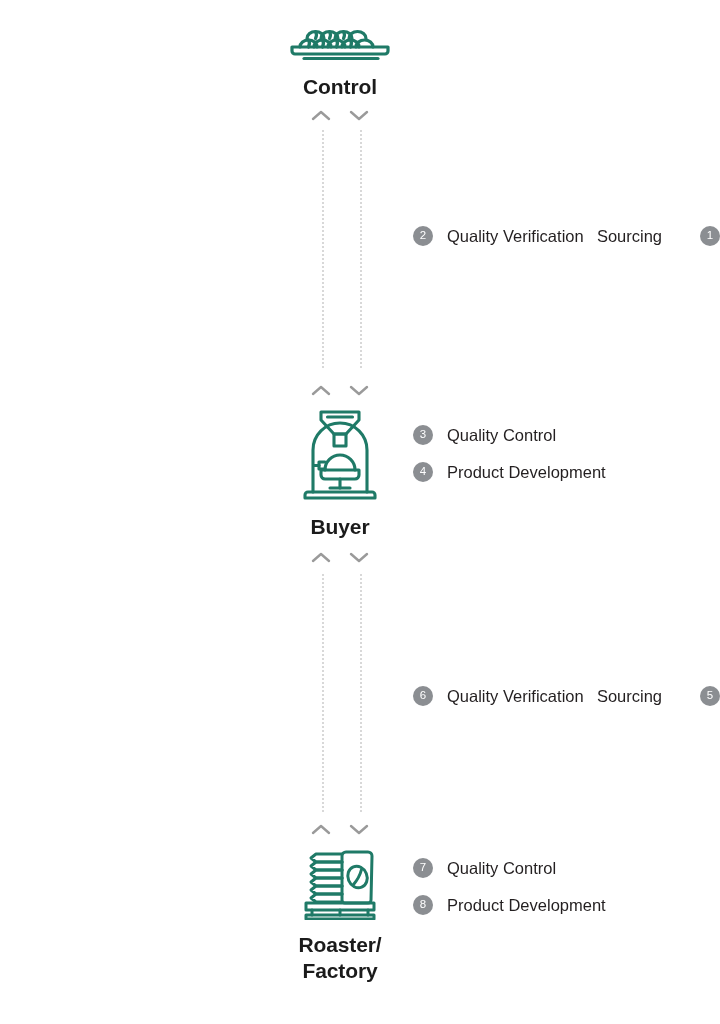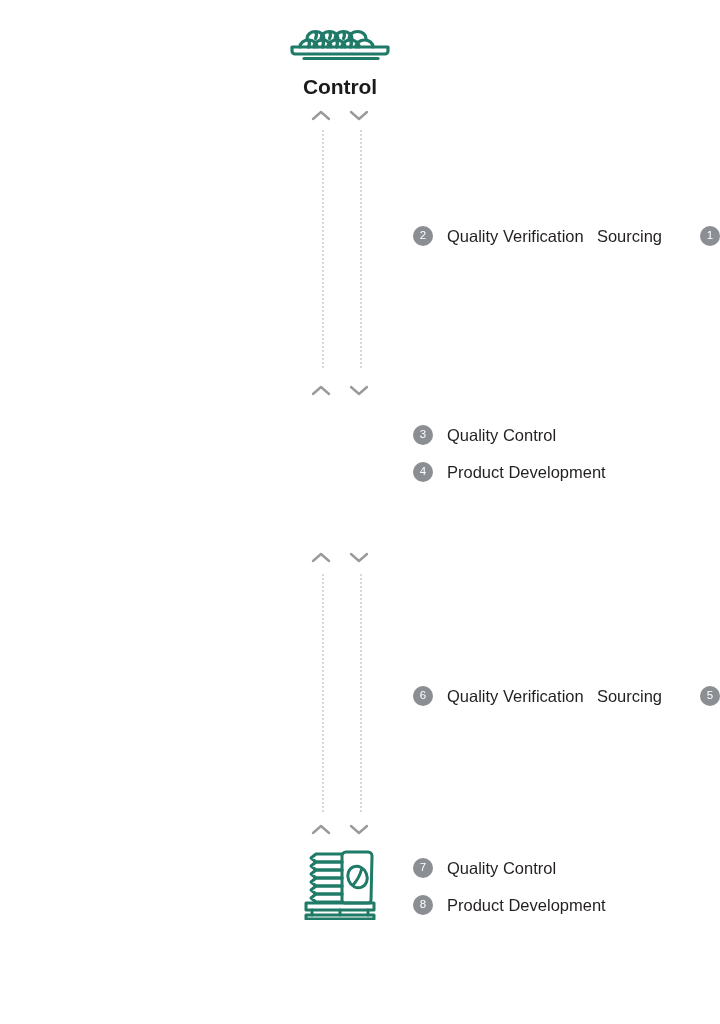--- a/index.html
+++ b/index.html
@@ -141,20 +141,45 @@
 
   <div class="chev-pair" style="left:303px; top:379px; width:74px; height:22px;">
     <svg class="chev" width="20" height="13" viewBox="0 0 20 13" fill="none" stroke="#9a9a9a" stroke-width="2.4" stroke-linecap="round" stroke-linejoin="round" xmlns="http://www.w3.org/2000/svg">
         <path d="M2 10 L10 3 L18 10"></path>
       </svg>
     <svg class="chev" width="20" height="13" viewBox="0 0 20 13" fill="none" stroke="#9a9a9a" stroke-width="2.4" stroke-linecap="round" stroke-linejoin="round" xmlns="http://www.w3.org/2000/svg">
         <path d="M2 3 L10 10 L18 3"></path>
       </svg>
   </div>
 
+  <div class="node" style="left:262px; top:408px; width:156px;">
+    <span class="node-icon">
+      <svg width="78" height="94" viewBox="0 0 78 94" fill="none" stroke="#1f7a67" stroke-width="3.1" stroke-linecap="round" stroke-linejoin="round" xmlns="http://www.w3.org/2000/svg">
+
+        <path d="M20 4 h38 v8 l-13 14 h-12 L20 12 z"></path>
+        <path d="M26.5 9 h25"></path>
+
+        <path d="M33 26 h12 v12 h-12 z"></path>
+
+        <path d="M12 84 V42 a27 27 0 0 1 54 0 V84"></path>
+
+        <path d="M24 62 a15 15 0 0 1 30 0"></path>
+
+        <path d="M24 54 h-6 v7 h6"></path>
+        <path d="M18 57.5 h-5"></path>
+
+        <path d="M20 62 h38 v5 a4 4 0 0 1 -4 4 H24 a4 4 0 0 1 -4 -4 z"></path>
+        <path d="M39 71 v9"></path>
+        <path d="M29 80 h20"></path>
+
+        <path d="M7 84 h64 a3 3 0 0 1 3 3 v3 H4 v-3 a3 3 0 0 1 3 -3 z"></path>
+      </svg>
+    </span>
+    <div class="node-title">Buyer</div>
+  </div>
 
   <div class="step right" style="top:425px; left:413px;">
     <span class="badge">3</span>
     <span class="step-label">Quality Control</span>
   </div>
   <div class="step right" style="top:462px; left:413px;">
     <span class="badge">4</span>
     <span class="step-label">Product Development</span>
   </div>
 
@@ -203,20 +228,22 @@
 
         <path d="M8 55 h68 v7 H8 z"></path>
 
         <path d="M14 62 v5"></path>
         <path d="M42 62 v5"></path>
         <path d="M70 62 v5"></path>
 
         <path d="M8 67 h68 v4 H8 z"></path>
       </svg>
     </span>
+    <div class="node-title">Roaster/
+Factory</div>
   </div>
 
   <div class="step right" style="top:858px; left:413px;">
     <span class="badge">7</span>
     <span class="step-label">Quality Control</span>
   </div>
   <div class="step right" style="top:895px; left:413px;">
     <span class="badge">8</span>
     <span class="step-label">Product Development</span>
   </div>

